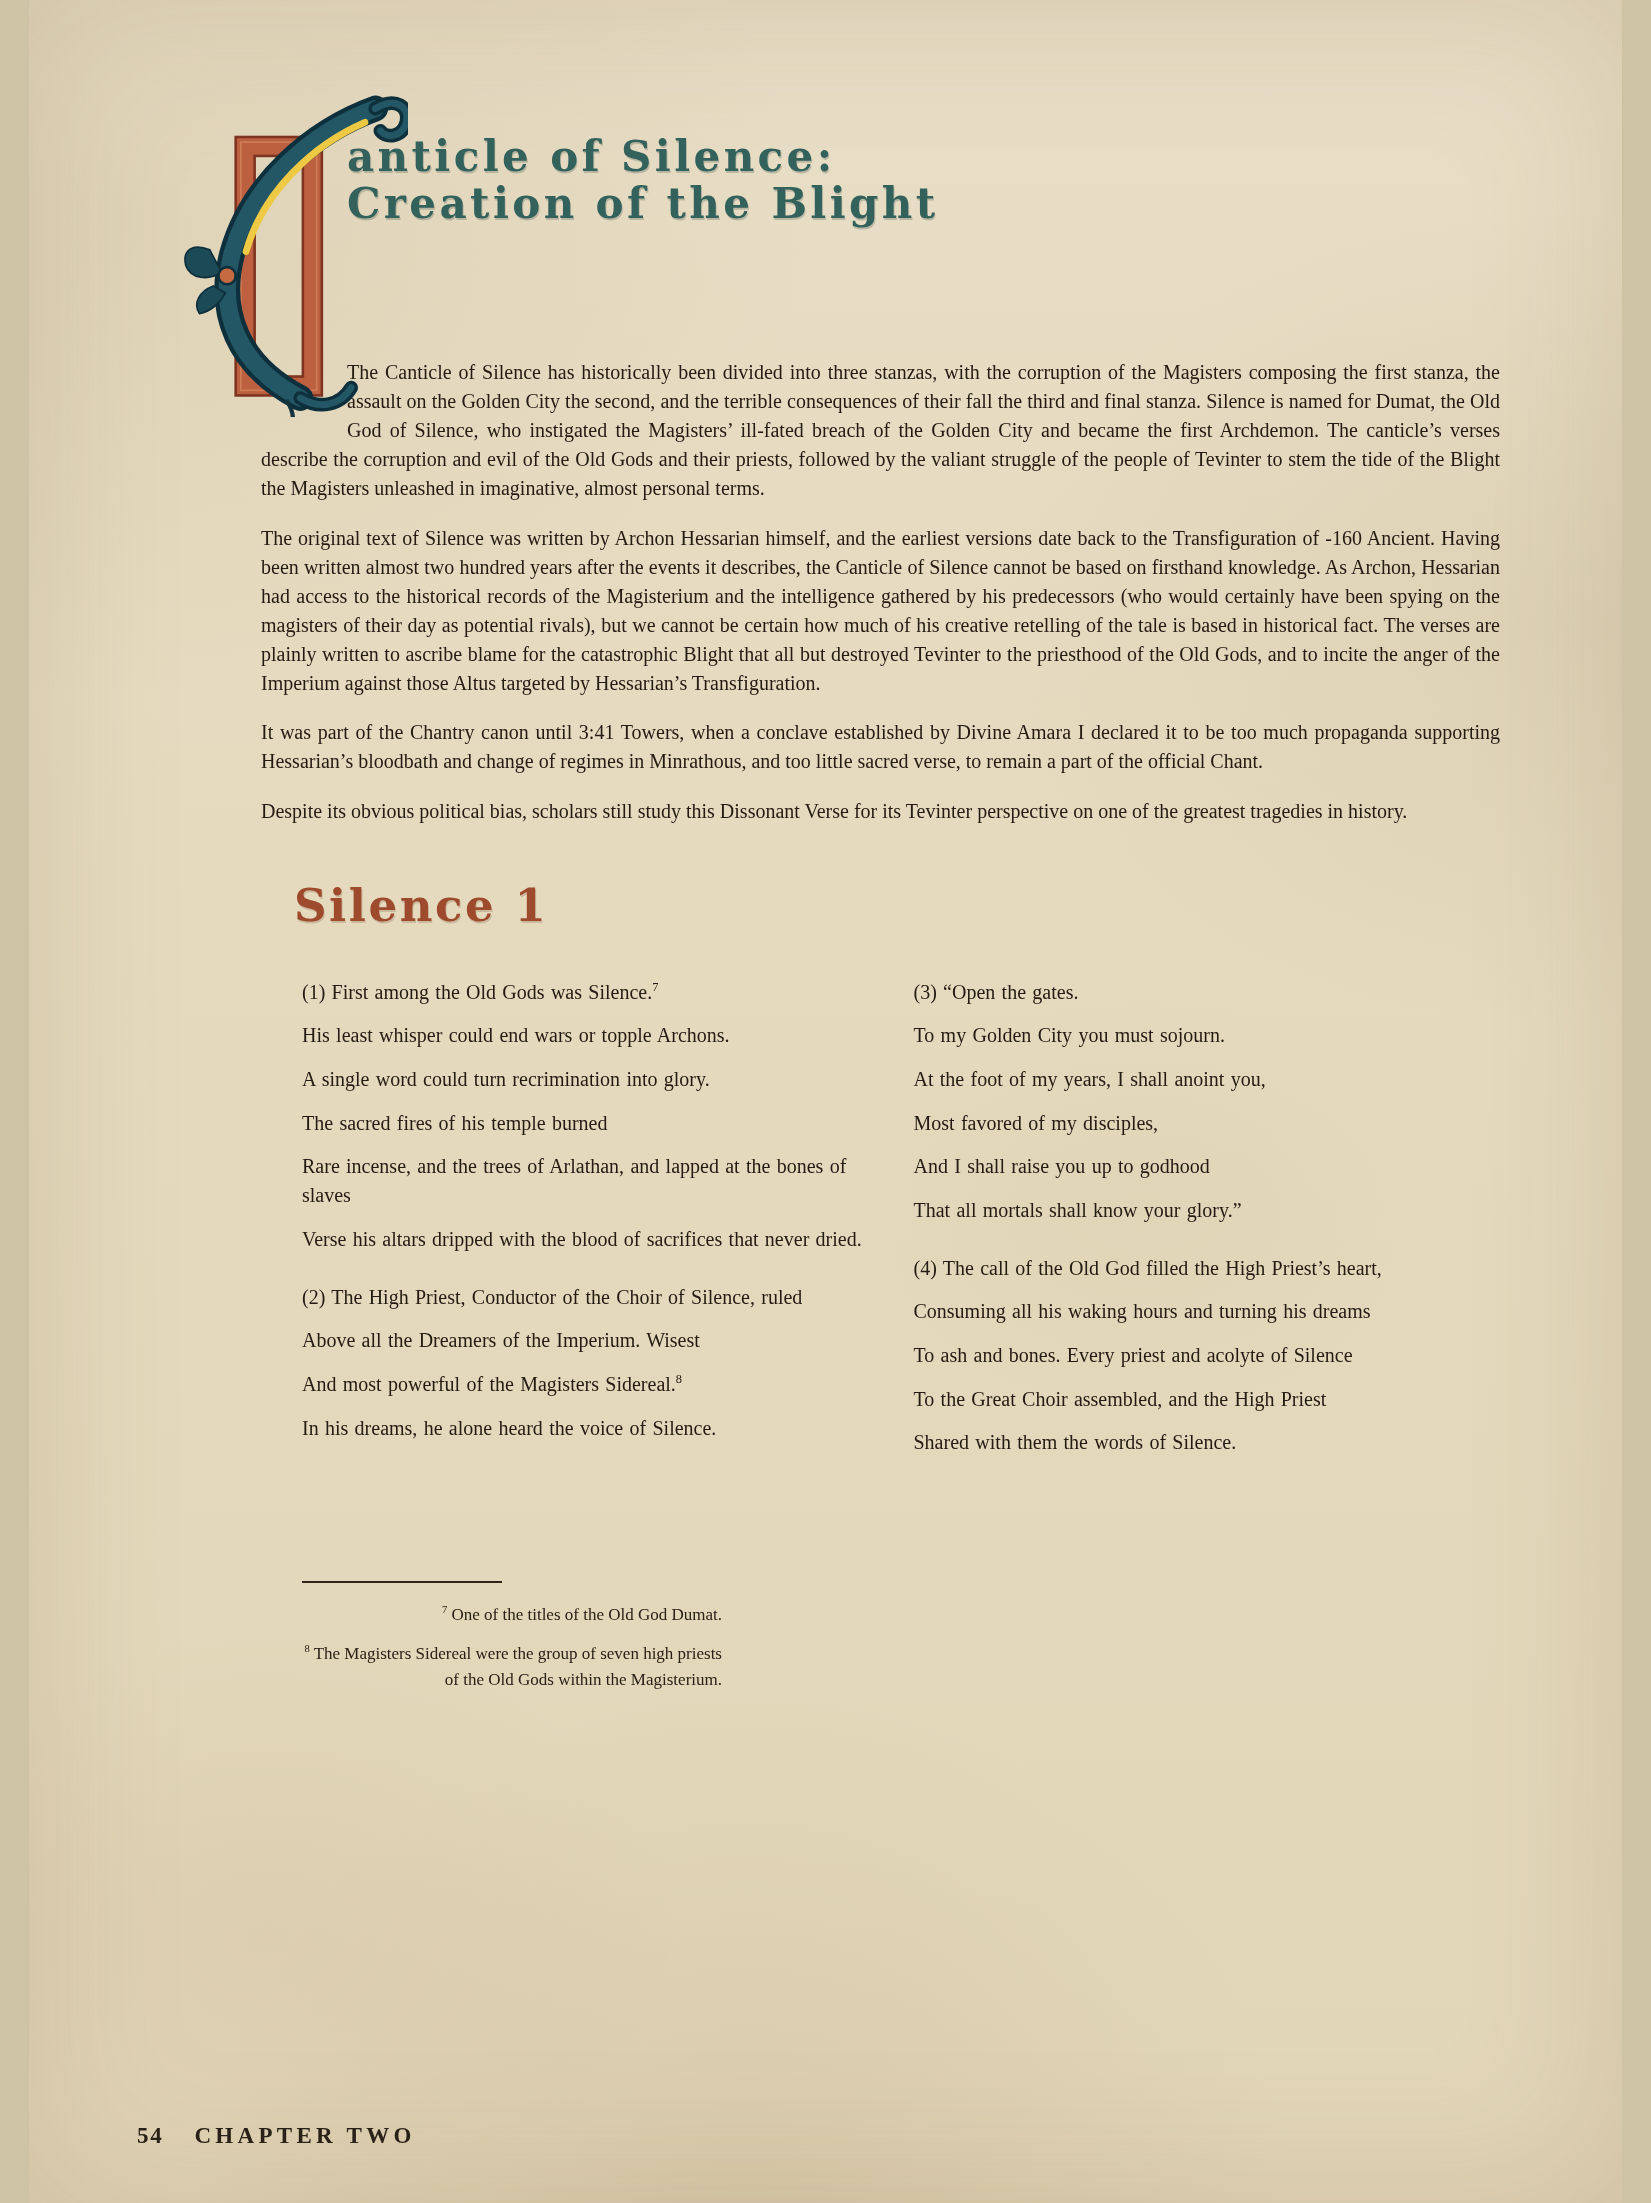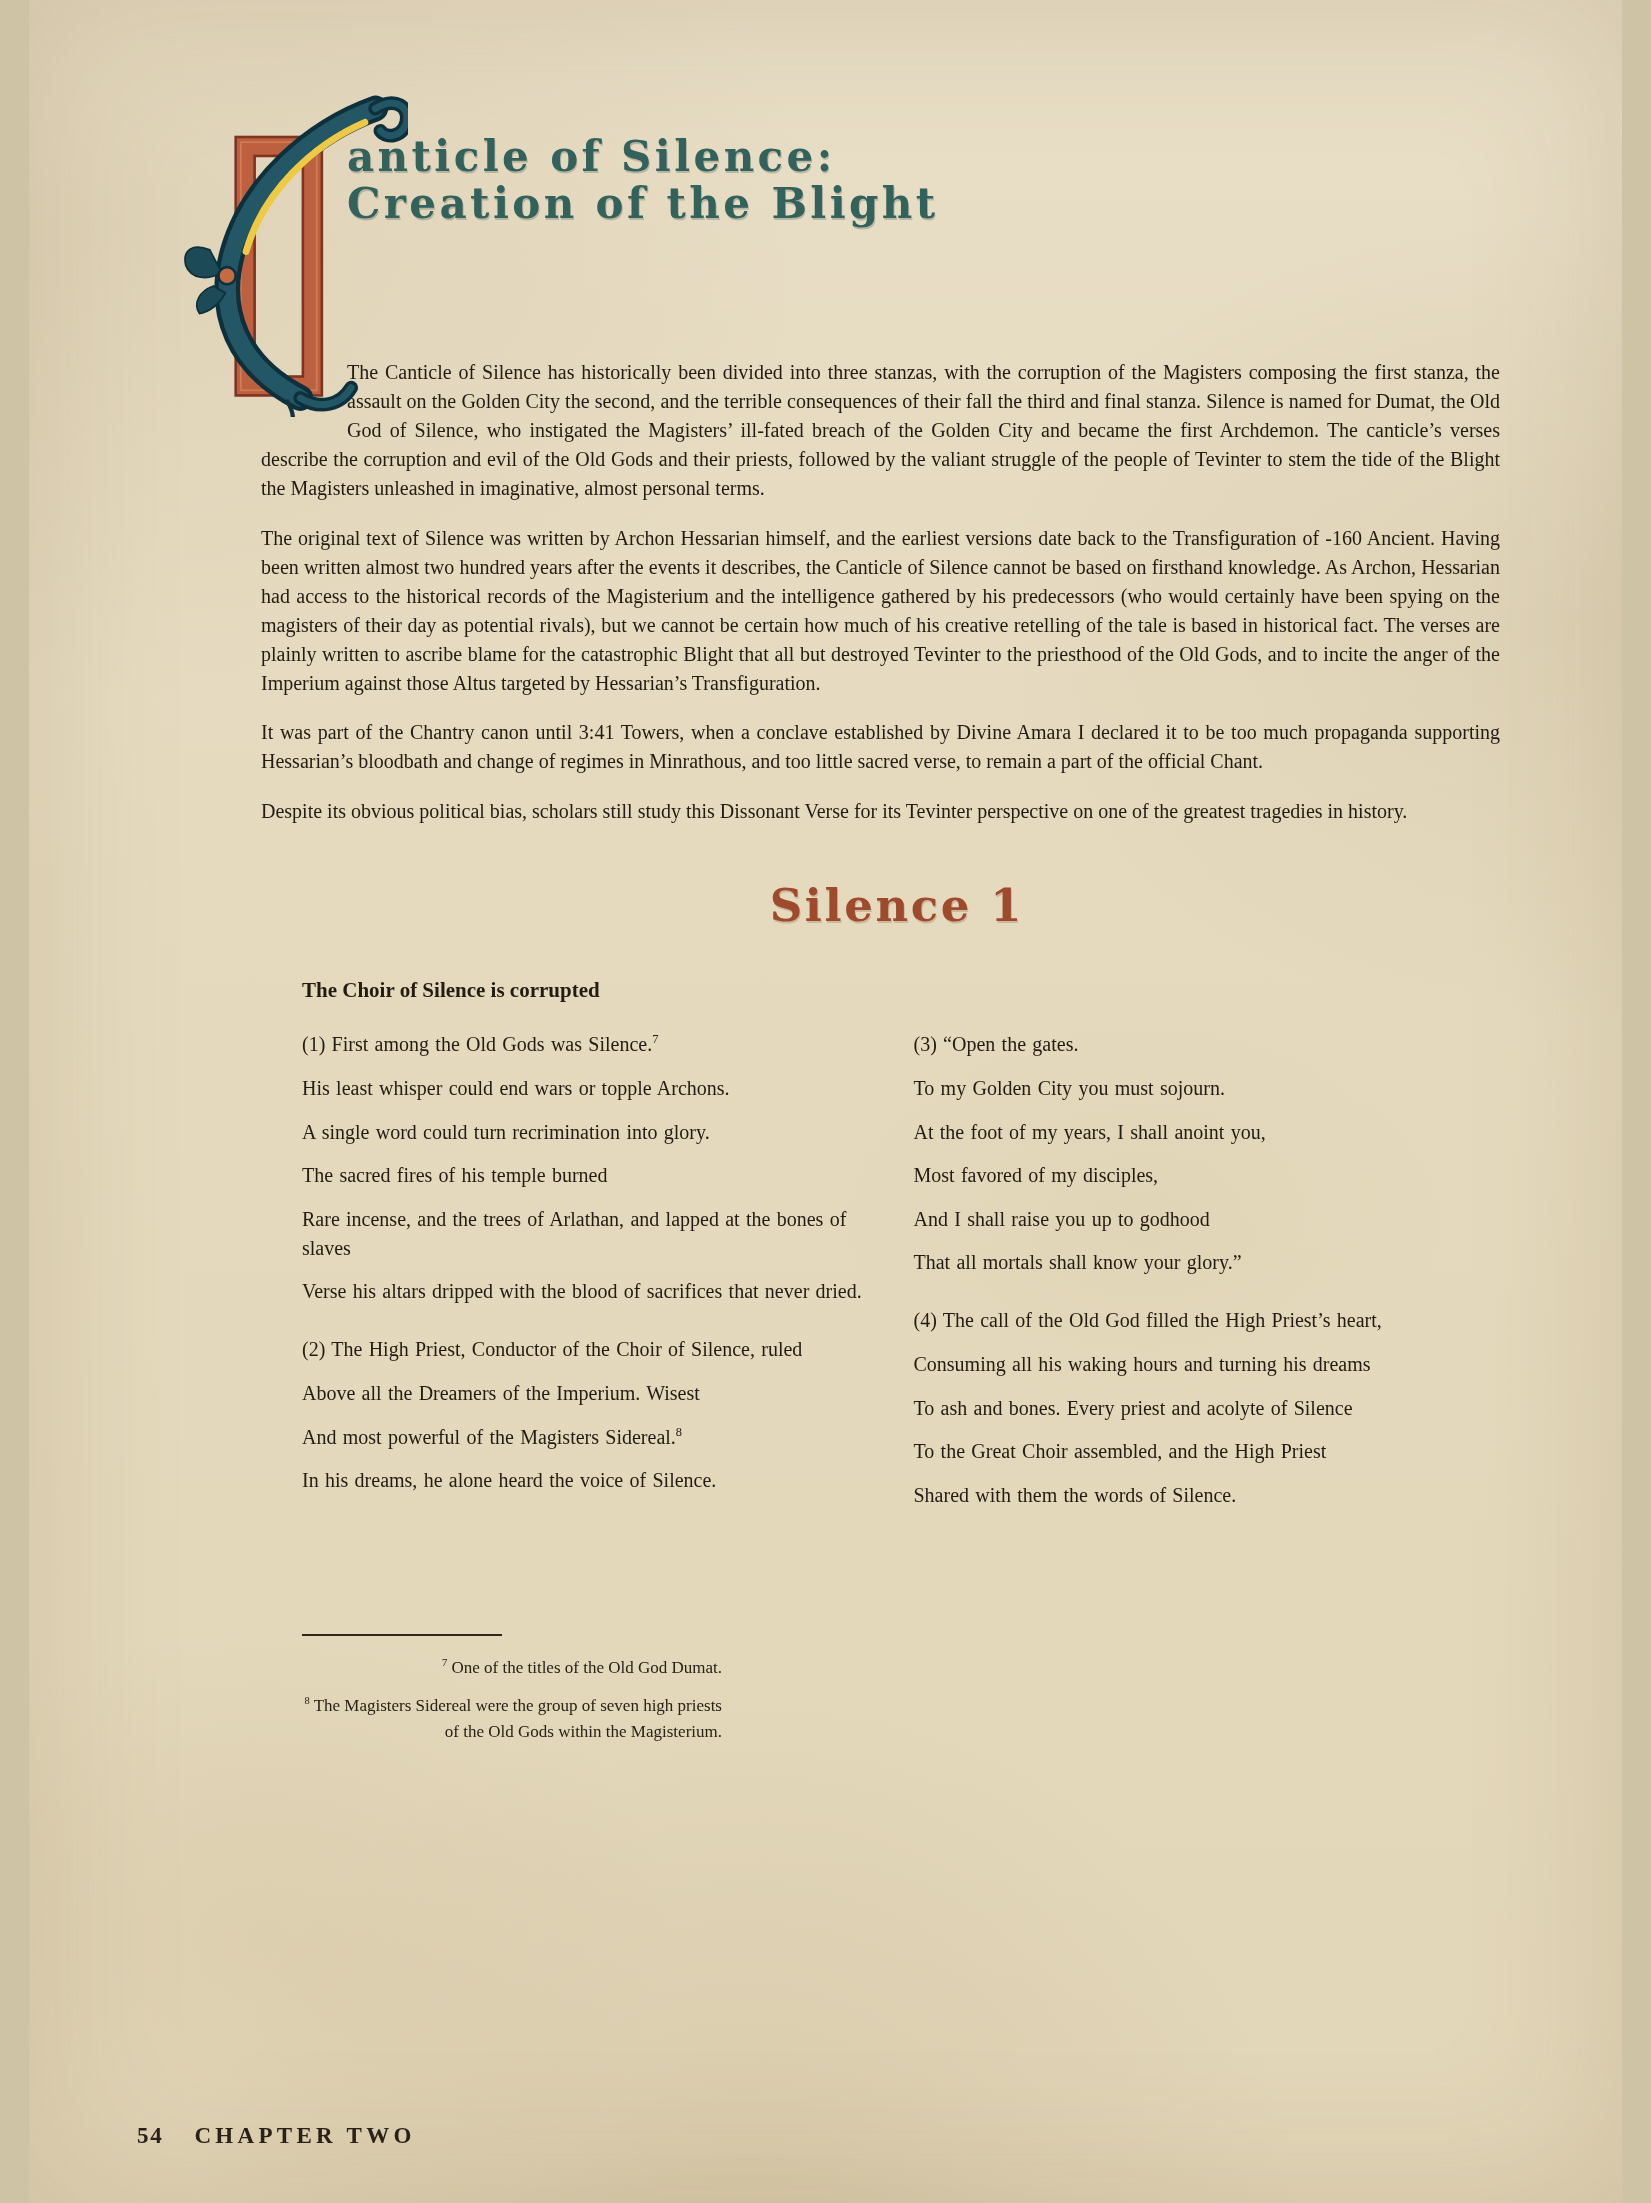--- a/index.html
+++ b/index.html
@@ -51,21 +51,20 @@
 
   
   .section-heading{
     font-family:"DejaVu Serif","Liberation Serif",serif;
     font-weight:bold;
     color:#9e4a2d;
     font-size:45px;
     letter-spacing:2.6px;
     margin:53px 0 46px 33px;
     text-shadow:0.9px 1.7px 0 rgba(90,38,18,0.18);
-    text-align:center;
   }
   .section-subheading{
     font-size:21px;
     font-weight:bold;
     margin:0 0 27.5px 41px;
   }
   .verse-columns{display:flex;gap:25px;margin-left:41px;}
   .verse-col{width:600px;}
   .stanza{margin:0 0 29px 0;}
   .verse-line{
@@ -141,21 +140,20 @@
       <div>
           <p class="body-para">The Canticle of Silence has historically been divided into three stanzas, with the corruption of the Magisters composing the first stanza, the assault on the Golden City the second, and the terrible consequences of their fall the third and final stanza. Silence is named for Dumat, the Old God of Silence, who instigated the Magisters’ ill-fated breach of the Golden City and became the first Archdemon. The canticle’s verses describe the corruption and evil of the Old Gods and their priests, followed by the valiant struggle of the people of Tevinter to stem the tide of the Blight the Magisters unleashed in imaginative, almost personal terms.</p>
           <p class="body-para">The original text of Silence was written by Archon Hessarian himself, and the earliest versions date back to the Transfiguration of -160 Ancient. Having been written almost two hundred years after the events it describes, the Canticle of Silence cannot be based on firsthand knowledge. As Archon, Hessarian had access to the historical records of the Magisterium and the intelligence gathered by his predecessors (who would certainly have been spying on the magisters of their day as potential rivals), but we cannot be certain how much of his creative retelling of the tale is based in historical fact. The verses are plainly written to ascribe blame for the catastrophic Blight that all but destroyed Tevinter to the priesthood of the Old Gods, and to incite the anger of the Imperium against those Altus targeted by Hessarian’s Transfiguration.</p>
           <p class="body-para">It was part of the Chantry canon until 3:41 Towers, when a conclave established by Divine Amara I declared it to be too much propaganda supporting Hessarian’s bloodbath and change of regimes in Minrathous, and too little sacred verse, to remain a part of the official Chant.</p>
           <p class="body-para">Despite its obvious political bias, scholars still study this Dissonant Verse for its Tevinter perspective on one of the greatest tragedies in history.</p>
         </div>
     </div>
 
     <h2 class="section-heading">Silence 1</h2>
 
-    <h3 class="section-subheading">The Choir of Silence is corrupted</h3>
 
     <div class="verse-columns">
       <div class="verse-col">
           <div class="stanza">
             <p class="verse-line">(1) First among the Old Gods was Silence.<sup>7</sup></p>
             <p class="verse-line">His least whisper could end wars or topple Archons.</p>
             <p class="verse-line">A single word could turn recrimination into glory.</p>
             <p class="verse-line">The sacred fires of his temple burned</p>
             <p class="verse-line">Rare incense, and the trees of Arlathan, and lapped at the bones of slaves</p>
             <p class="verse-line">Verse his altars dripped with the blood of sacrifices that never dried.</p>

